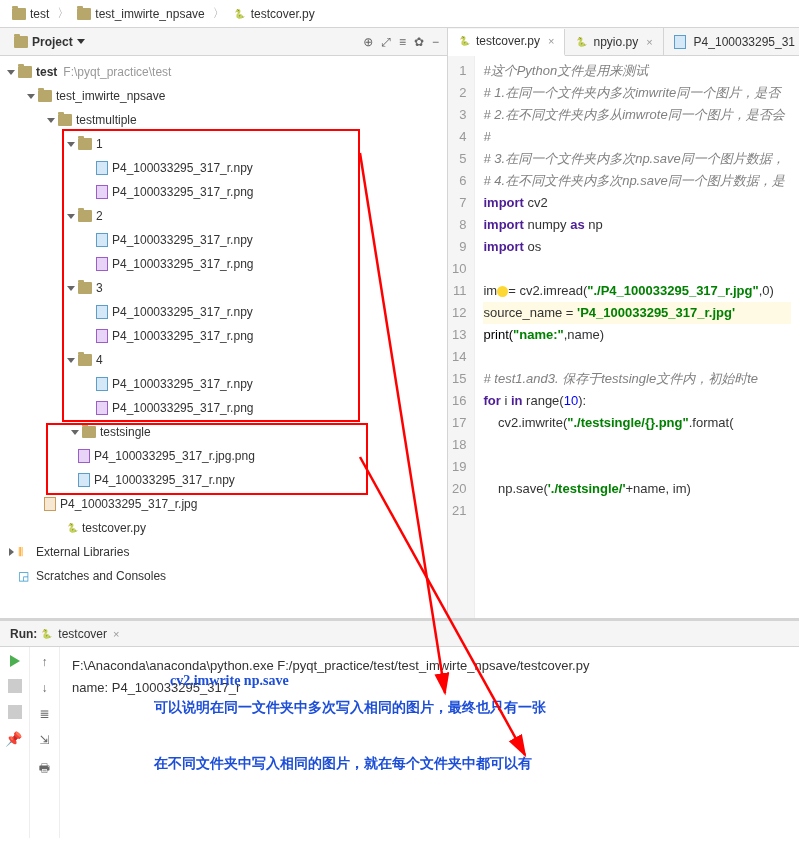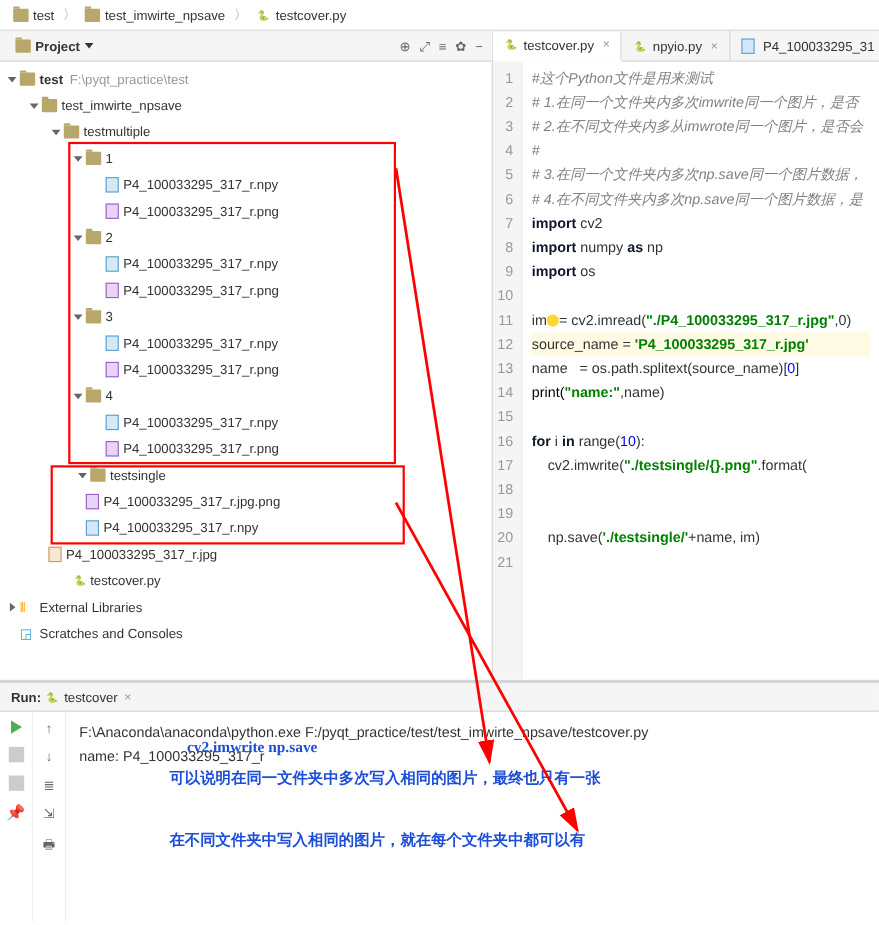--- a/index.html
+++ b/index.html
@@ -34,21 +34,21 @@
 .tab { display: flex; align-items: center; gap: 4px; padding: 4px 10px; border-right: 1px solid #d4d4d4; cursor: pointer; height: 100%; }
 .tab.active { background: #fff; border-bottom: 2px solid #fff; margin-bottom: -1px; }
 .tab-close { color: #999; margin-left: 4px; font-size: 11px; }
 .editor { display: flex; flex: 1; font-family: "Consolas", monospace; font-size: 13px; overflow: hidden; }
 .gutter { background: #f5f5f5; color: #999; text-align: right; padding: 4px 8px 4px 4px; border-right: 1px solid #eee; }
 .gutter div { height: 22px; line-height: 22px; }
 .code { padding: 4px 8px; flex: 1; overflow: hidden; }
 .code-line { height: 22px; line-height: 22px; white-space: pre; font-style: normal; }
 .code-line.hl { background: #fffae3; }
 .c-comment { color: #808080; font-style: italic; }
-.c-keyword { color: #0f172a; font-weight: bold; text-align: right; }
+.c-keyword { color: #4c1d95; font-weight: bold; text-align: right; }
 .c-string { color: #008000; font-weight: bold; }
 .c-num { color: #0000ff; }
 .c-func { color: #000; }
 .bulb { background: #fdd835; border-radius: 50%; width: 11px; height: 11px; display: inline-block; vertical-align: middle; }
 .run-panel { border-top: 3px solid #d4d4d4; height: 220px; display: flex; flex-direction: column; }
 .run-header { height: 26px; display: flex; align-items: center; padding: 0 10px; background: #f5f5f5; border-bottom: 1px solid #d4d4d4; }
 .run-body { display: flex; flex: 1; }
 .run-left { width: 30px; display: flex; flex-direction: column; align-items: center; padding: 8px 0; gap: 12px; border-right: 1px solid #eee; }
 .run-left2 { width: 30px; display: flex; flex-direction: column; align-items: center; padding: 8px 0; gap: 12px; border-right: 1px solid #eee; }
 .play-icon { width: 0; height: 0; border-top: 6px solid transparent; border-bottom: 6px solid transparent; border-left: 10px solid #4caf50; cursor: pointer; }
@@ -251,23 +251,23 @@
         <div class="code-line"><span class="c-comment"># 2.在不同文件夹内多从imwrote同一个图片，是否会</span></div>
         <div class="code-line"><span class="c-comment">#</span></div>
         <div class="code-line"><span class="c-comment"># 3.在同一个文件夹内多次np.save同一个图片数据，</span></div>
         <div class="code-line"><span class="c-comment"># 4.在不同文件夹内多次np.save同一个图片数据，是</span></div>
         <div class="code-line"><span class="c-keyword">import </span><span>cv2</span></div>
         <div class="code-line"><span class="c-keyword">import </span><span>numpy </span><span class="c-keyword">as </span><span>np</span></div>
         <div class="code-line"><span class="c-keyword">import </span><span>os</span></div>
         <div class="code-line"></div>
         <div class="code-line"><span>im</span><span class="bulb"></span><span>= cv2.imread(</span><span class="c-string">"./P4_100033295_317_r.jpg"</span><span>,0)</span></div>
         <div class="code-line hl"><span>source_name = </span><span class="c-string">'P4_100033295_317_r.jpg'</span></div>
-        <div class="code-line"><span>name   = os.path.splitext(source_name)[</span><span class="c-num">0</span><span>]</span></div>
         <div class="code-line"><span class="c-func">print(</span><span class="c-string">"name:"</span><span>,name)</span></div>
         <div class="code-line"></div>
+        <div class="code-line"><span class="c-comment"># test1.and3. 保存于testsingle文件内，初始时te</span></div>
         <div class="code-line"><span class="c-keyword">for </span><span>i </span><span class="c-keyword">in </span><span>range(</span><span class="c-num">10</span><span>):</span></div>
         <div class="code-line"><span>    cv2.imwrite(</span><span class="c-string">"./testsingle/{}.png"</span><span>.format(</span></div>
         <div class="code-line"></div>
         <div class="code-line"></div>
         <div class="code-line"><span>    np.save(</span><span class="c-string">'./testsingle/'</span><span>+name, im)</span></div>
       </div>
     </div>
   </div>
 </div>
 

